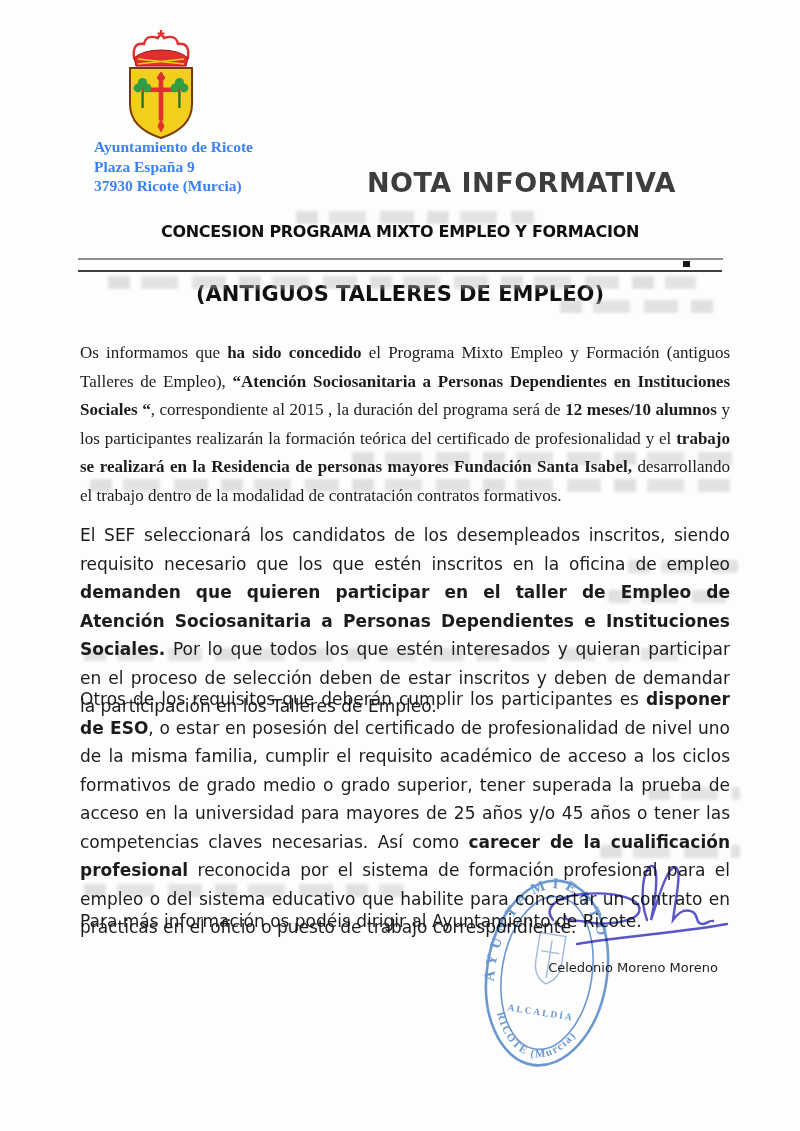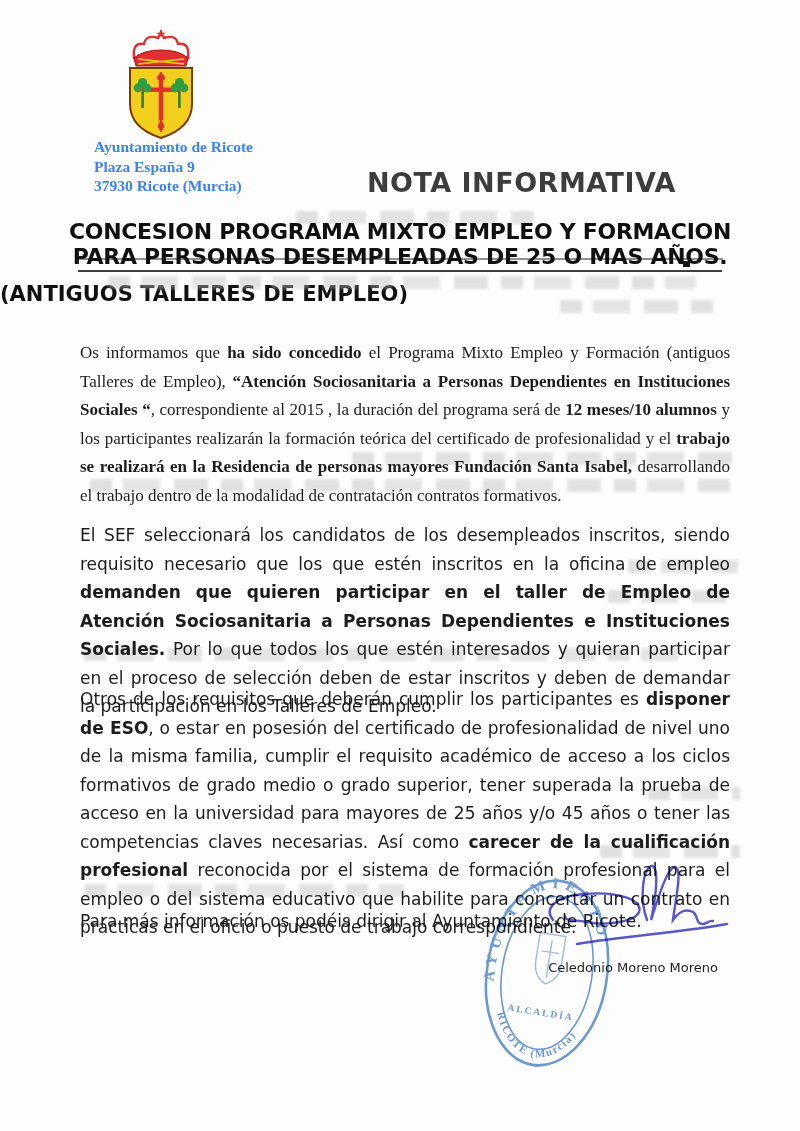--- a/index.html
+++ b/index.html
@@ -31,30 +31,30 @@
   }
 
   
   .doc-title{
     position:absolute;left:0;top:167px;width:676px;
     text-align:right;font-weight:bold;font-size:27px;
     letter-spacing:.5px;color:var(--title);
   }
   .heading{
     position:absolute;left:40px;top:219px;width:720px;z-index:2;
-    text-align:center;font-weight:bold;font-size:22px;line-height:25px;
+    text-align:center;font-weight:bold;font-size:16px;line-height:25px;
     letter-spacing:-.3px;color:#101010;
   }
   .rule{position:absolute;z-index:1;}
   .rule.strike{left:78px;top:258px;width:645px;height:1.5px;background:#8f8f8f;}
   .rule.under{left:78px;top:270px;width:644px;height:2px;background:#3f3f3f;}
   .artifact-dot{position:absolute;left:683px;top:261px;width:7px;height:6px;background:#151515;}
   .subheading{
     position:absolute;left:0;top:282px;width:800px;
-    text-align:left;font-weight:bold;font-size:21px;color:#101010;
+    text-align:center;font-weight:bold;font-size:21px;color:#101010;
   }
 
   
   .para{
     position:absolute;left:80px;width:650px;
     font-size:17px;line-height:28.5px;text-align:justify;color:var(--ink);
   }
   .para strong{font-weight:bold;}
   .para.p1{top:322px;font-family:Liberation Serif, serif;}
   .para.p2{top:504px;}
@@ -124,21 +124,20 @@
   <div class="address">
     <div>Ayuntamiento de Ricote</div>
     <div>Plaza España 9</div>
     <div>37930 Ricote (Murcia)</div>
   </div>
 
   <div class="doc-title">NOTA INFORMATIVA</div>
 
   <div class="heading">
     <div>CONCESION PROGRAMA MIXTO EMPLEO Y FORMACION</div>
-    <div>PARA PERSONAS DESEMPLEADAS DE 25 O MAS AÑOS.</div>
   </div>
   <div class="rule strike"></div>
   <div class="rule under"></div>
   <div class="artifact-dot"></div>
   <div class="subheading">(ANTIGUOS TALLERES DE EMPLEO)</div>
 
   <div class="ghost" style="top:211px;left:296px;width:238px;"></div>
   <div class="ghost" style="top:276px;left:108px;width:588px;"></div>
   <div class="ghost" style="top:300px;left:560px;width:160px;"></div>
   <div class="ghost" style="top:452px;left:352px;width:388px;"></div>

